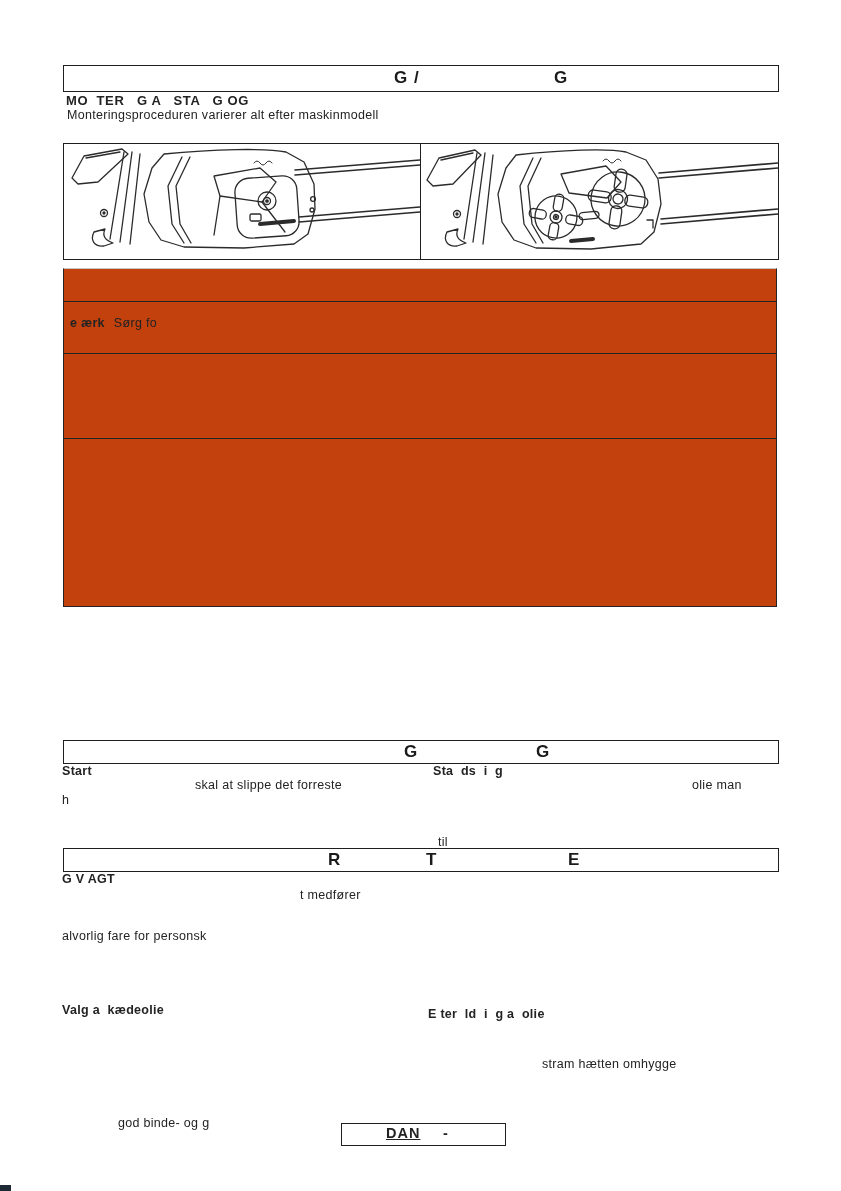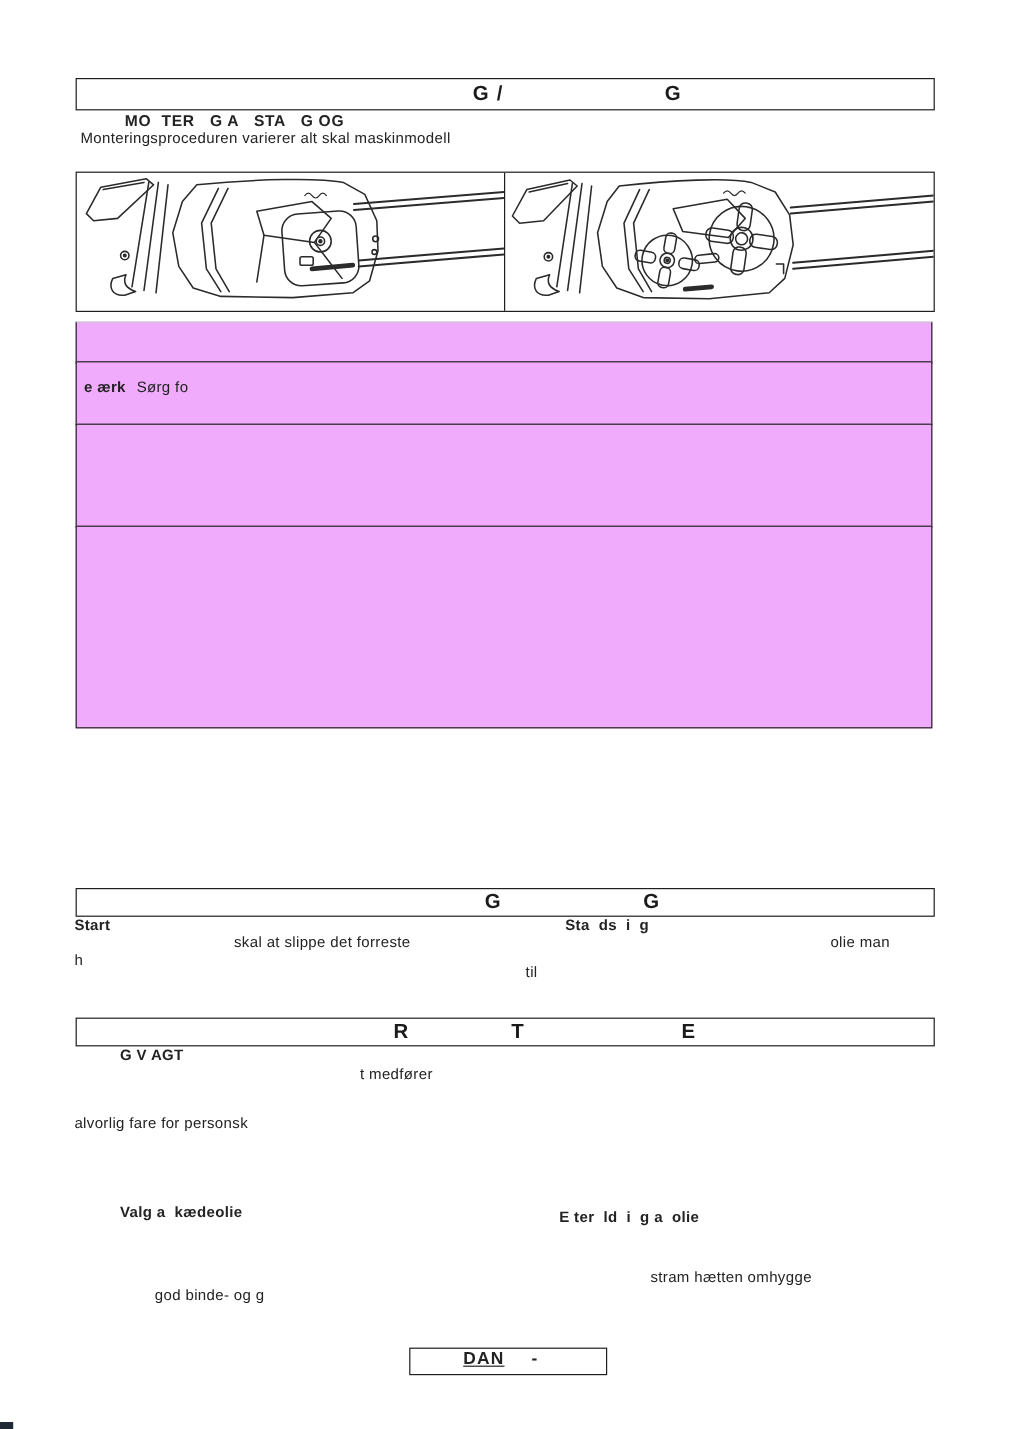--- a/index.html
+++ b/index.html
@@ -2,34 +2,34 @@
 <html><head>
 <meta charset="utf-8">
 <style>
   html,body{margin:0;padding:0;}
   body{
     width:841px;height:1191px;background:#ffffff;
     font-family:"Liberation Sans", sans-serif;color:#232323;
     position:relative;overflow:hidden;
   }
   .abs{position:absolute;}
-  .pre{white-space:pre;margin-left:38px;}
+  .pre{white-space:pre;}
   .bold{font-weight:bold;text-align:right;}
   .txt{font-size:12.5px;letter-spacing:.3px;line-height:1.15;}
   .h-bold{font-size:13px;font-weight:bold;letter-spacing:.6px;}
   .barbox{
     position:absolute;left:63px;width:714px;
     border:1.6px solid #1f1f1f;background:#fff;
   }
   .barbox .frag{
     position:absolute;top:2px;font-size:17px;font-weight:bold;
     letter-spacing:1px;color:#1b1b1b;
   }
   .framed{
-    position:absolute;left:63px;width:714px;background:#f0abfc;
+    position:absolute;left:63px;width:714px;background:#c2410c;
     border:1.5px solid #242424;box-sizing:border-box;
   }
   .framed.faint-top{border-top:1px solid #c6c6c6;}
   .drawbox{
     position:absolute;left:63px;top:143px;width:714px;height:115px;
     border:1.6px solid #1f1f1f;background:#fff;
   }
   .divider{
     position:absolute;left:356px;top:0;width:0;height:100%;
     border-left:1.4px solid #1f1f1f;
@@ -51,21 +51,21 @@
 </style>
 </head>
 <body>
 
 <div class="barbox" style="top:65px;height:25px;">
   <span class="frag" style="left:330px;">G /</span>
   <span class="frag" style="left:490px;">G</span>
 </div>
 
 <div class="abs h-bold pre" style="left:66px;top:93px;">MO  TER   G A   STA   G OG</div>
-<div class="abs txt" style="left:67px;top:108px;">Monteringsproceduren varierer alt skal maskinmodell</div>
+<div class="abs txt" style="left:67px;top:108px;">Monteringsproceduren varierer alt efter maskinmodell</div>
 
 <div class="drawbox">
   <div class="divider"></div>
 
   <svg class="abs" style="left:0;top:0;" width="356" height="112" viewBox="0 0 356 112" fill="none" stroke="#2b2b2b" stroke-width="1.3" stroke-linejoin="round" stroke-linecap="round">
 
     <g stroke-width="1.7">
       <path d="M231,26 L356,16"></path>
         <path d="M231,31 L356,21"></path>
       <path d="M235,73 L356,63"></path>
@@ -172,35 +172,35 @@
   <span class="frag" style="left:340px;top:1px;">G</span>
   <span class="frag" style="left:472px;top:1px;">G</span>
 </div>
 
 <div class="abs txt bold" style="left:62px;top:764px;">Start</div>
 <div class="abs txt" style="left:195px;top:778px;">skal at slippe det forreste</div>
 <div class="abs txt" style="left:62px;top:793px;">h</div>
 
 <div class="abs txt bold pre" style="left:433px;top:764px;">Sta  ds  i  g</div>
 <div class="abs txt" style="left:692px;top:778px;">olie man</div>
-<div class="abs txt" style="left:438px;top:803px;">til</div>
+<div class="abs txt" style="left:438px;top:835px;">til</div>
 
 <div class="barbox" style="top:848px;height:22px;">
   <span class="frag" style="left:264px;top:1px;">R</span>
   <span class="frag" style="left:362px;top:1px;">T</span>
   <span class="frag" style="left:504px;top:1px;">E</span>
 </div>
 
 <div class="abs txt bold pre" style="left:62px;top:872px;">G V AGT</div>
 <div class="abs txt" style="left:300px;top:888px;">t medfører</div>
 <div class="abs txt" style="left:62px;top:902px;margin-top:27px;">alvorlig fare for personsk</div>
 
 <div class="abs txt bold pre" style="left:62px;top:1003px;">Valg a  kædeolie</div>
 <div class="abs txt bold pre" style="left:428px;top:1007px;">E ter  ld  i  g a  olie</div>
-<div class="abs txt" style="left:118px;top:1072px;margin-left:11px;">god binde- og g</div>
+<div class="abs txt" style="left:118px;top:1116px;">god binde- og g</div>
 <div class="abs txt" style="left:542px;top:1057px;">stram hætten omhygge</div>
 
 <div class="footbox">
   <span class="f1">DAN</span>
   <span class="f2">-</span>
 </div>
 
 <div class="smudge"></div>
 
 </body></html>

